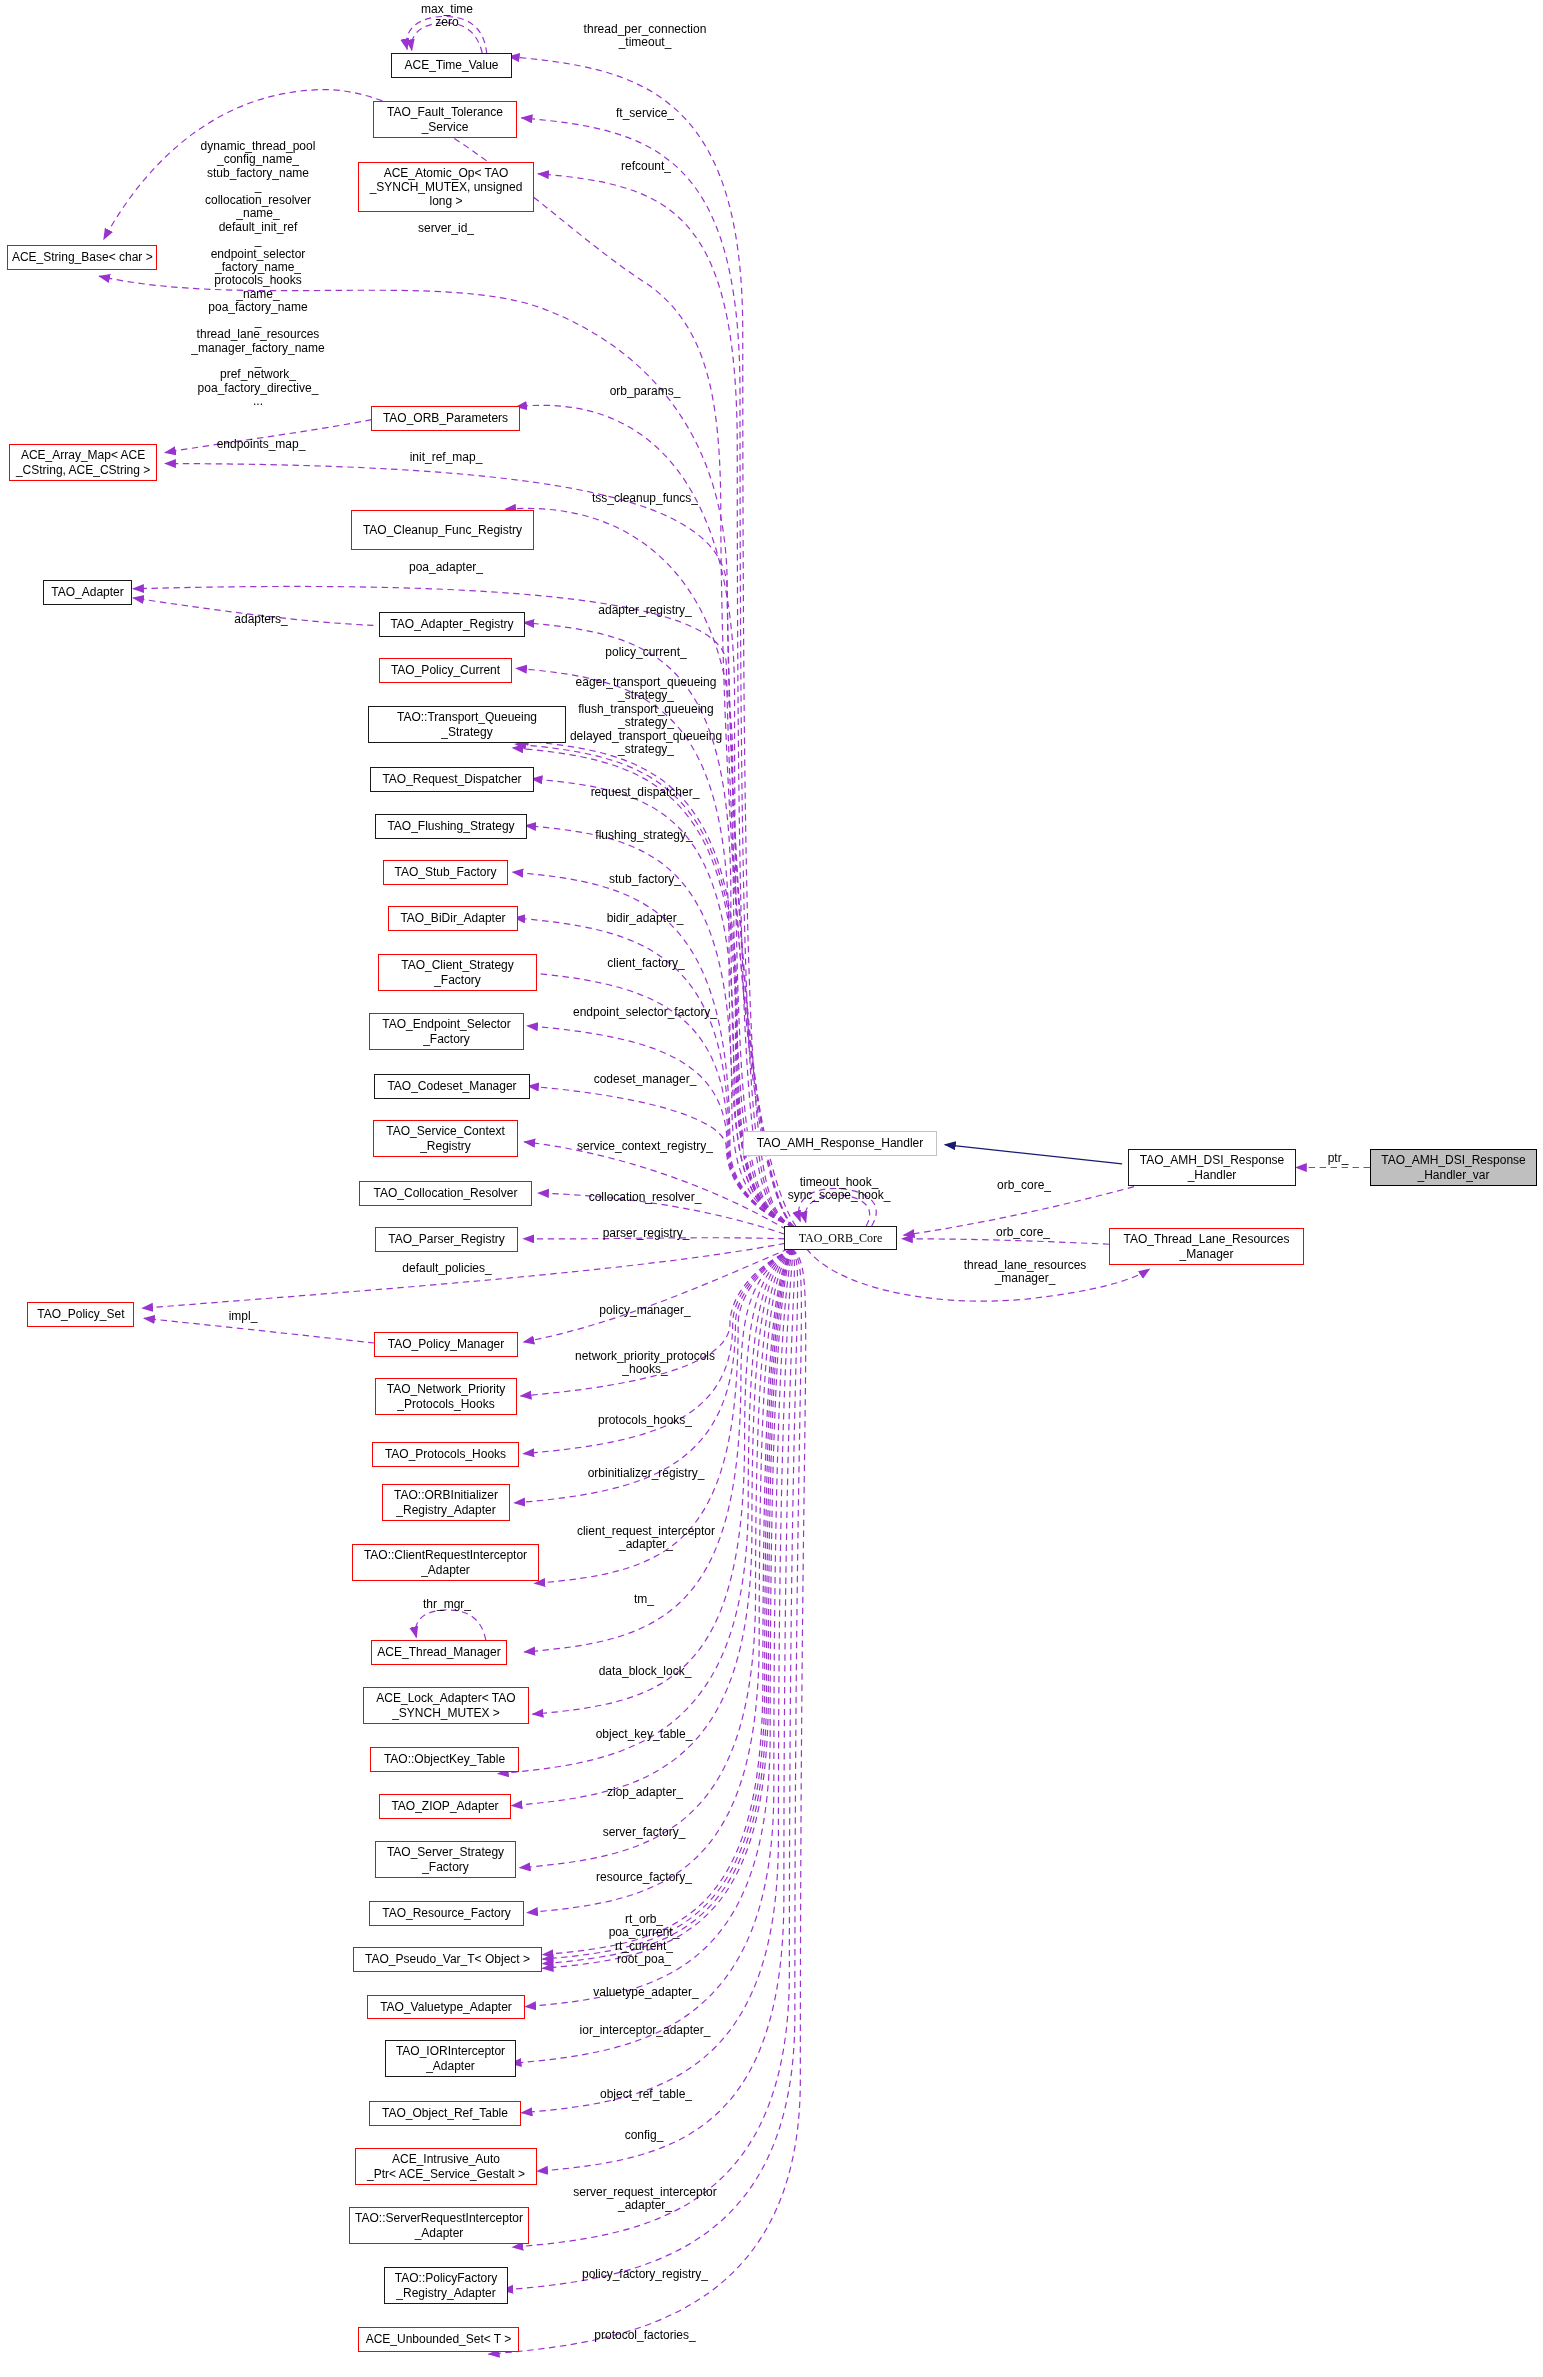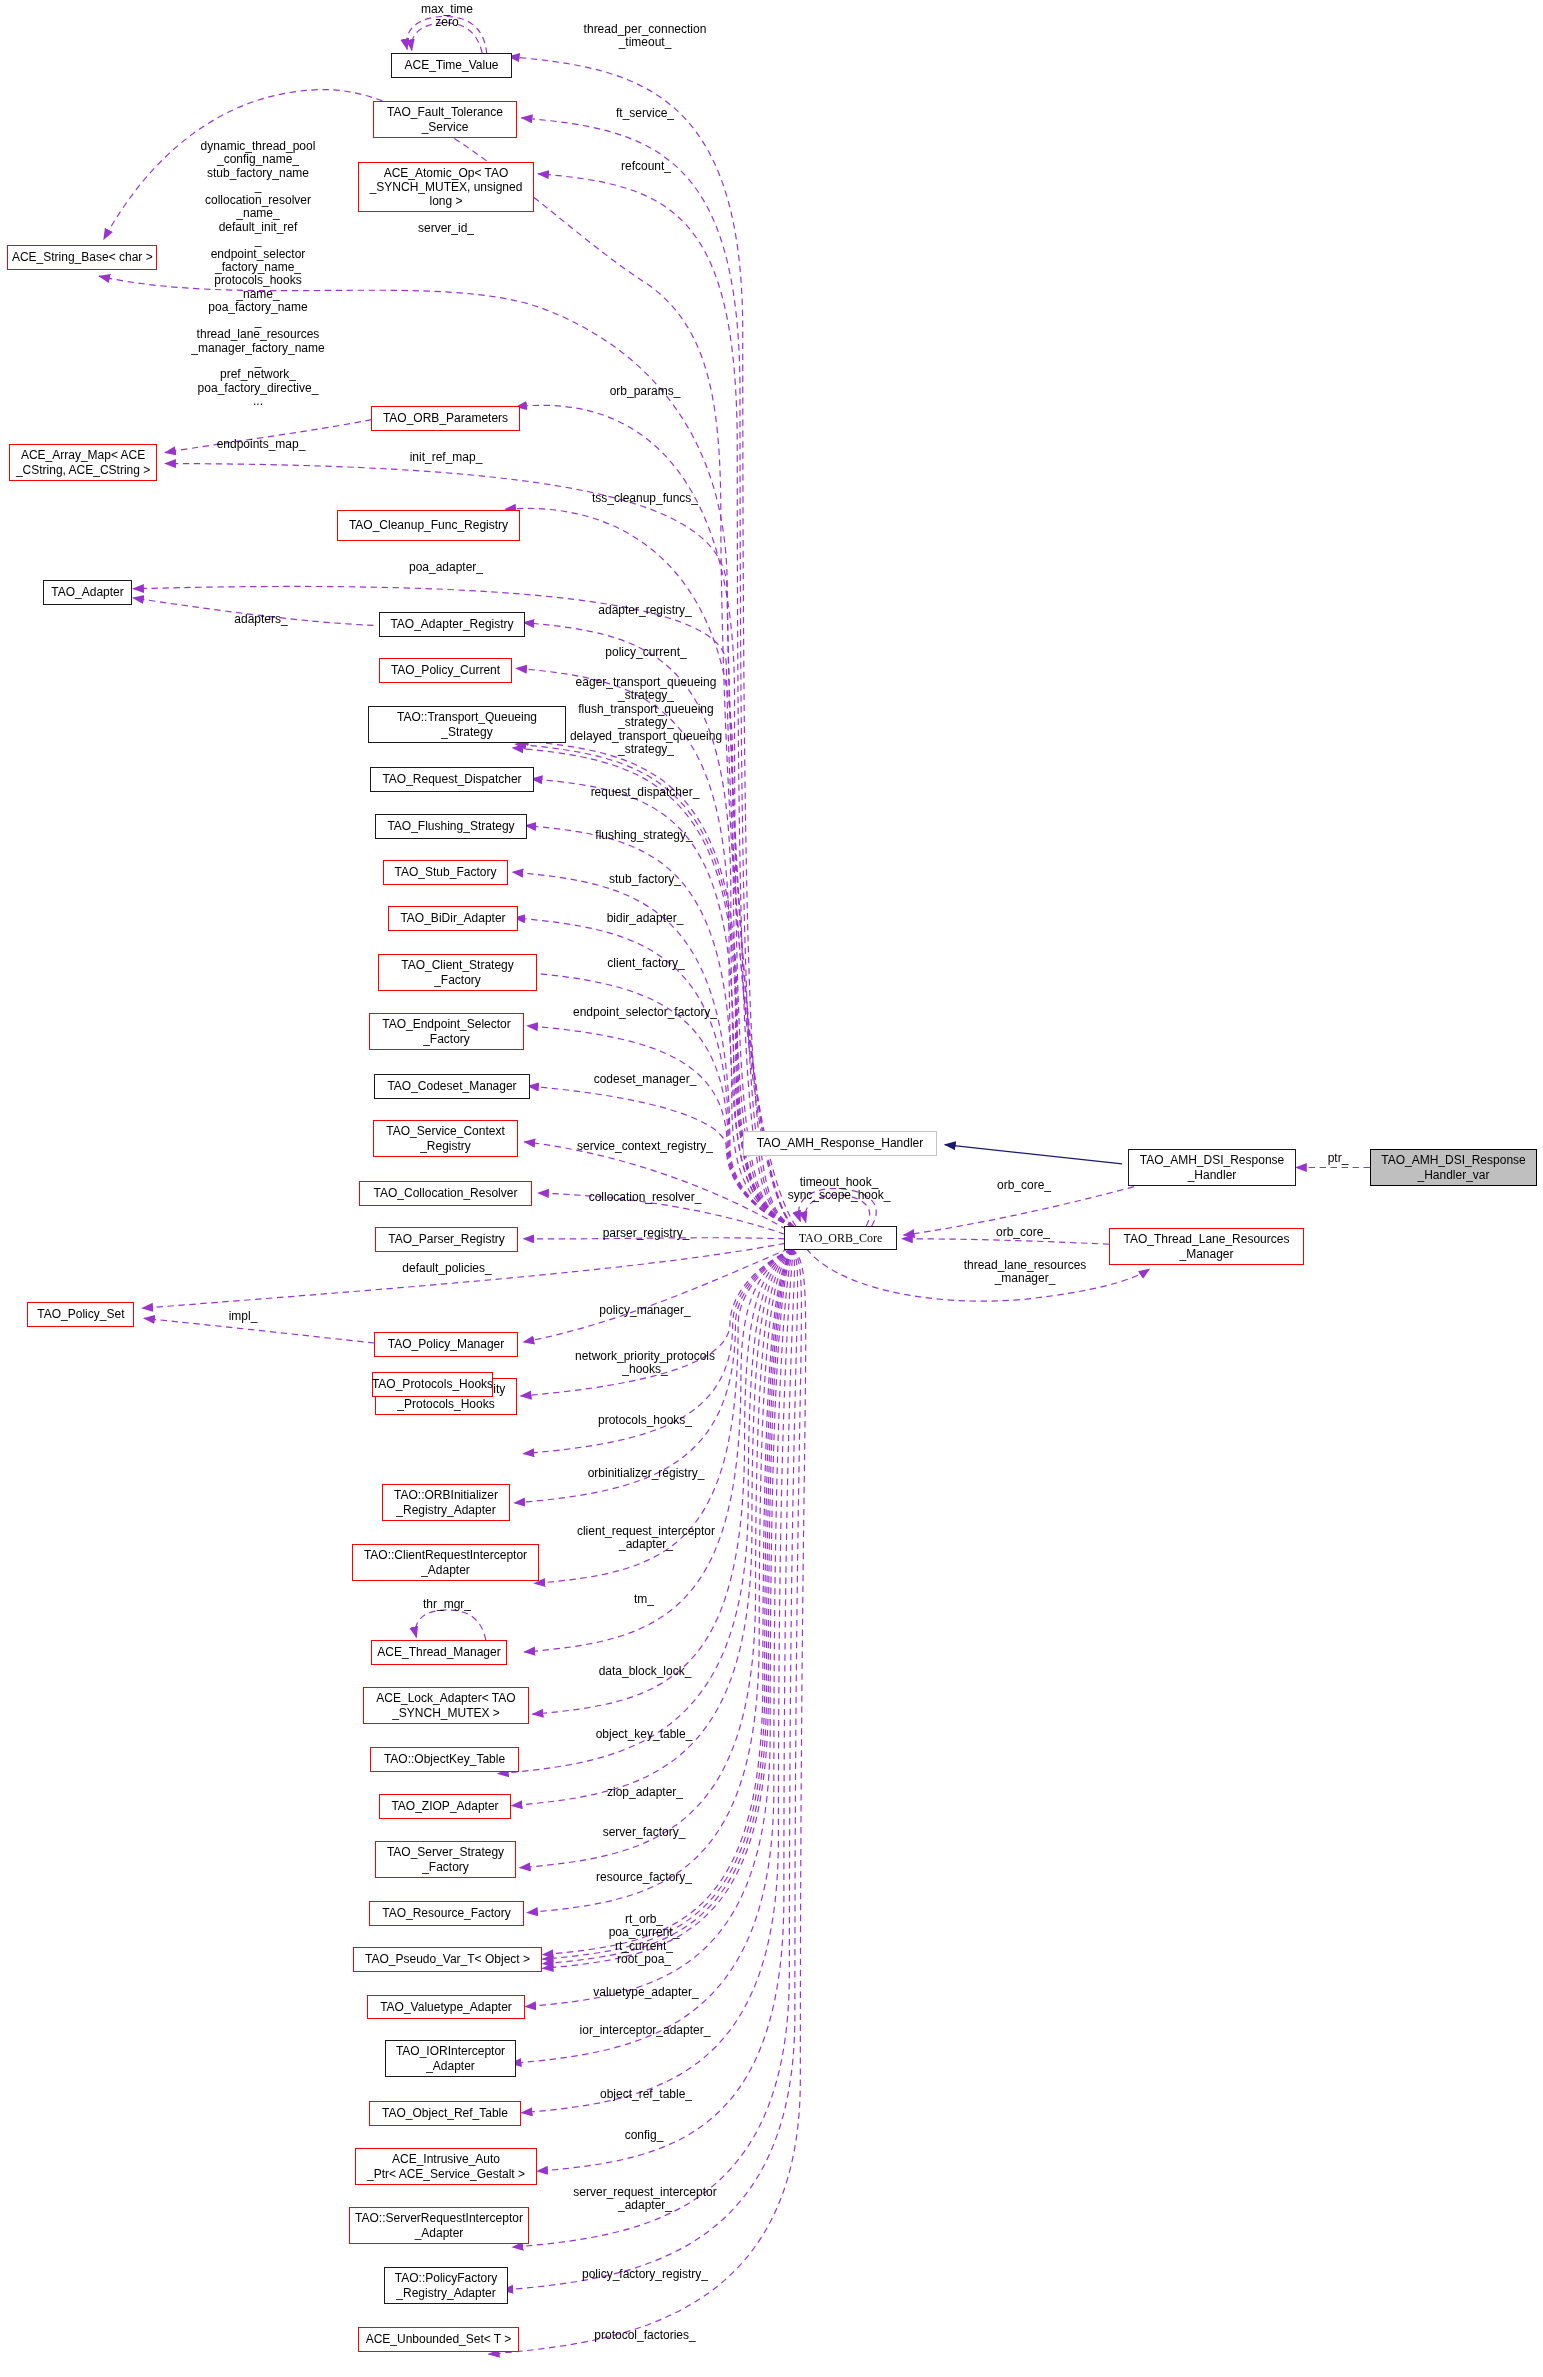--- a/index.html
+++ b/index.html
@@ -105,21 +105,21 @@
   <div class="node black" style="left:385px;top:53px;width:121px;height:25px">ACE_Time_Value</div>
   <div class="node" style="left:373px;top:101px;width:144px;height:37px">TAO_Fault_Tolerance
 _Service</div>
   <div class="node" style="left:358px;top:162px;width:176px;height:50px">ACE_Atomic_Op&lt; TAO
 _SYNCH_MUTEX, unsigned
 long &gt;</div>
   <div class="node" style="left:7.3px;top:245px;width:150px;height:25px">ACE_String_Base&lt; char &gt;</div>
   <div class="node" style="left:371px;top:406px;width:149px;height:25px">TAO_ORB_Parameters</div>
   <div class="node" style="left:9.1px;top:444px;width:148px;height:37px">ACE_Array_Map&lt; ACE
 _CString, ACE_CString &gt;</div>
-  <div class="node" style="left:337px;top:510px;width:183px;height:31px">TAO_Cleanup_Func_Registry</div>
+  <div class="node" style="left:351px;top:510px;width:183px;height:40px">TAO_Cleanup_Func_Registry</div>
   <div class="node black" style="left:37px;top:580px;width:89px;height:25px">TAO_Adapter</div>
   <div class="node black" style="left:373px;top:612px;width:146px;height:25px">TAO_Adapter_Registry</div>
   <div class="node" style="left:379px;top:658px;width:133px;height:25px">TAO_Policy_Current</div>
   <div class="node black" style="left:362px;top:706px;width:198px;height:37px">TAO::Transport_Queueing
 _Strategy</div>
   <div class="node black" style="left:364px;top:767px;width:164px;height:25px">TAO_Request_Dispatcher</div>
   <div class="node black" style="left:369px;top:814px;width:152px;height:25px">TAO_Flushing_Strategy</div>
   <div class="node" style="left:383px;top:860px;width:125px;height:25px">TAO_Stub_Factory</div>
   <div class="node" style="left:388px;top:906px;width:130px;height:25px">TAO_BiDir_Adapter</div>
   <div class="node" style="left:378px;top:954px;width:159px;height:37px">TAO_Client_Strategy
@@ -128,21 +128,21 @@
 _Factory</div>
   <div class="node black" style="left:368px;top:1074px;width:156px;height:25px">TAO_Codeset_Manager</div>
   <div class="node" style="left:373px;top:1120px;width:145px;height:37px">TAO_Service_Context
 _Registry</div>
   <div class="node" style="left:359px;top:1181px;width:173px;height:25px">TAO_Collocation_Resolver</div>
   <div class="node" style="left:375px;top:1227px;width:143px;height:25px">TAO_Parser_Registry</div>
   <div class="node" style="left:27.4px;top:1302px;width:107px;height:25px">TAO_Policy_Set</div>
   <div class="node" style="left:374px;top:1332px;width:144px;height:25px">TAO_Policy_Manager</div>
   <div class="node" style="left:375px;top:1378px;width:142px;height:37px">TAO_Network_Priority
 _Protocols_Hooks</div>
-  <div class="node" style="left:372px;top:1372px;width:121px;height:25px">TAO_Protocols_Hooks</div>
+  <div class="node" style="left:372px;top:1442px;width:147px;height:25px">TAO_Protocols_Hooks</div>
   <div class="node" style="left:382px;top:1484px;width:128px;height:37px">TAO::ORBInitializer
 _Registry_Adapter</div>
   <div class="node" style="left:352px;top:1544px;width:187px;height:37px">TAO::ClientRequestInterceptor
 _Adapter</div>
   <div class="node" style="left:371px;top:1640px;width:136px;height:25px">ACE_Thread_Manager</div>
   <div class="node" style="left:363px;top:1687px;width:166px;height:37px">ACE_Lock_Adapter&lt; TAO
 _SYNCH_MUTEX &gt;</div>
   <div class="node" style="left:370px;top:1747px;width:149px;height:25px">TAO::ObjectKey_Table</div>
   <div class="node" style="left:379px;top:1794px;width:132px;height:25px">TAO_ZIOP_Adapter</div>
   <div class="node" style="left:375px;top:1841px;width:141px;height:37px">TAO_Server_Strategy

